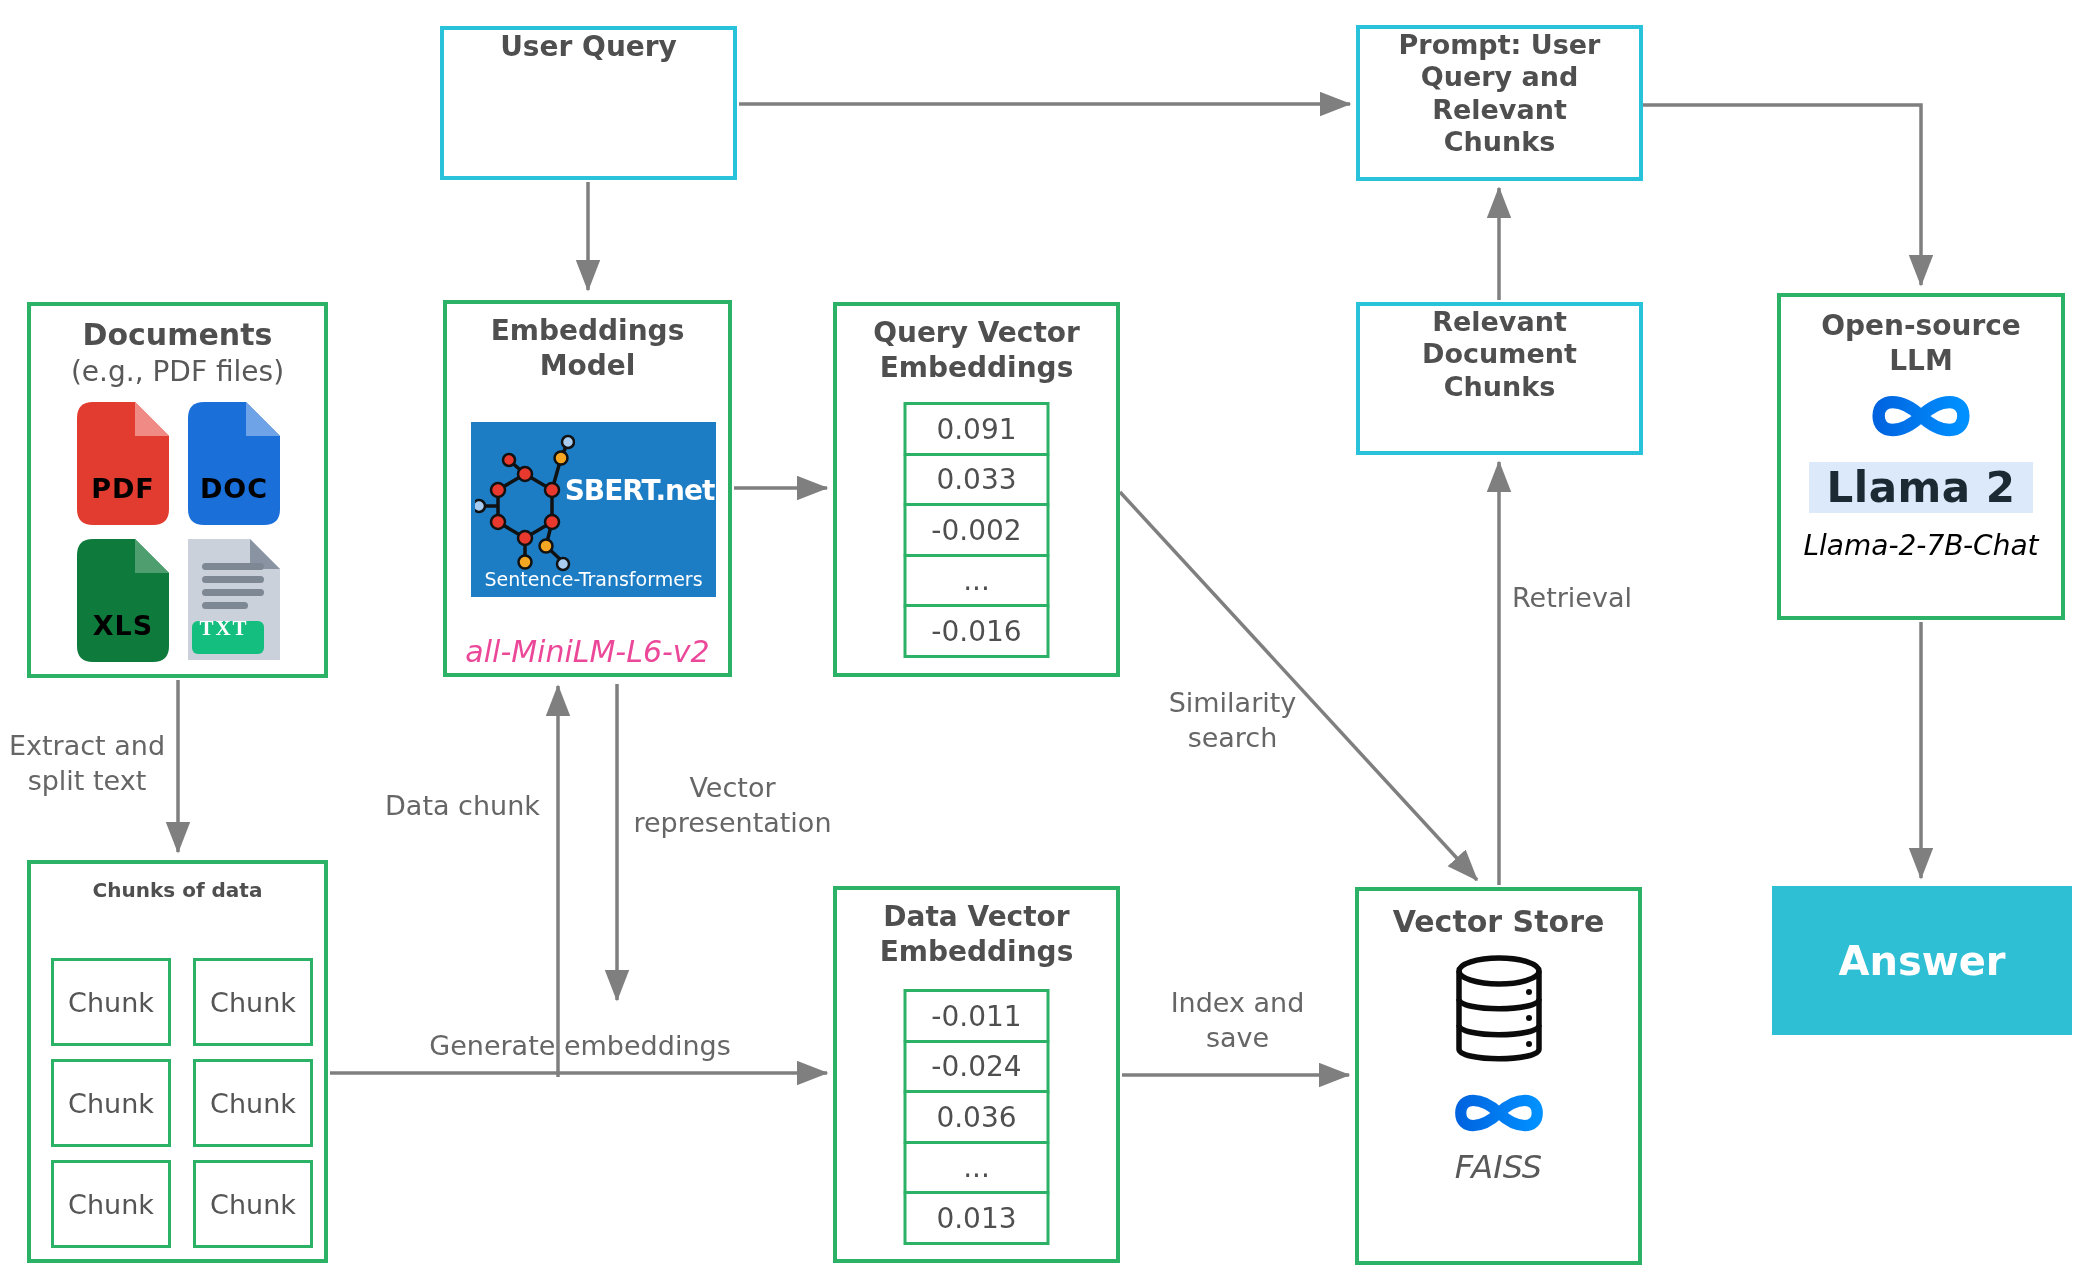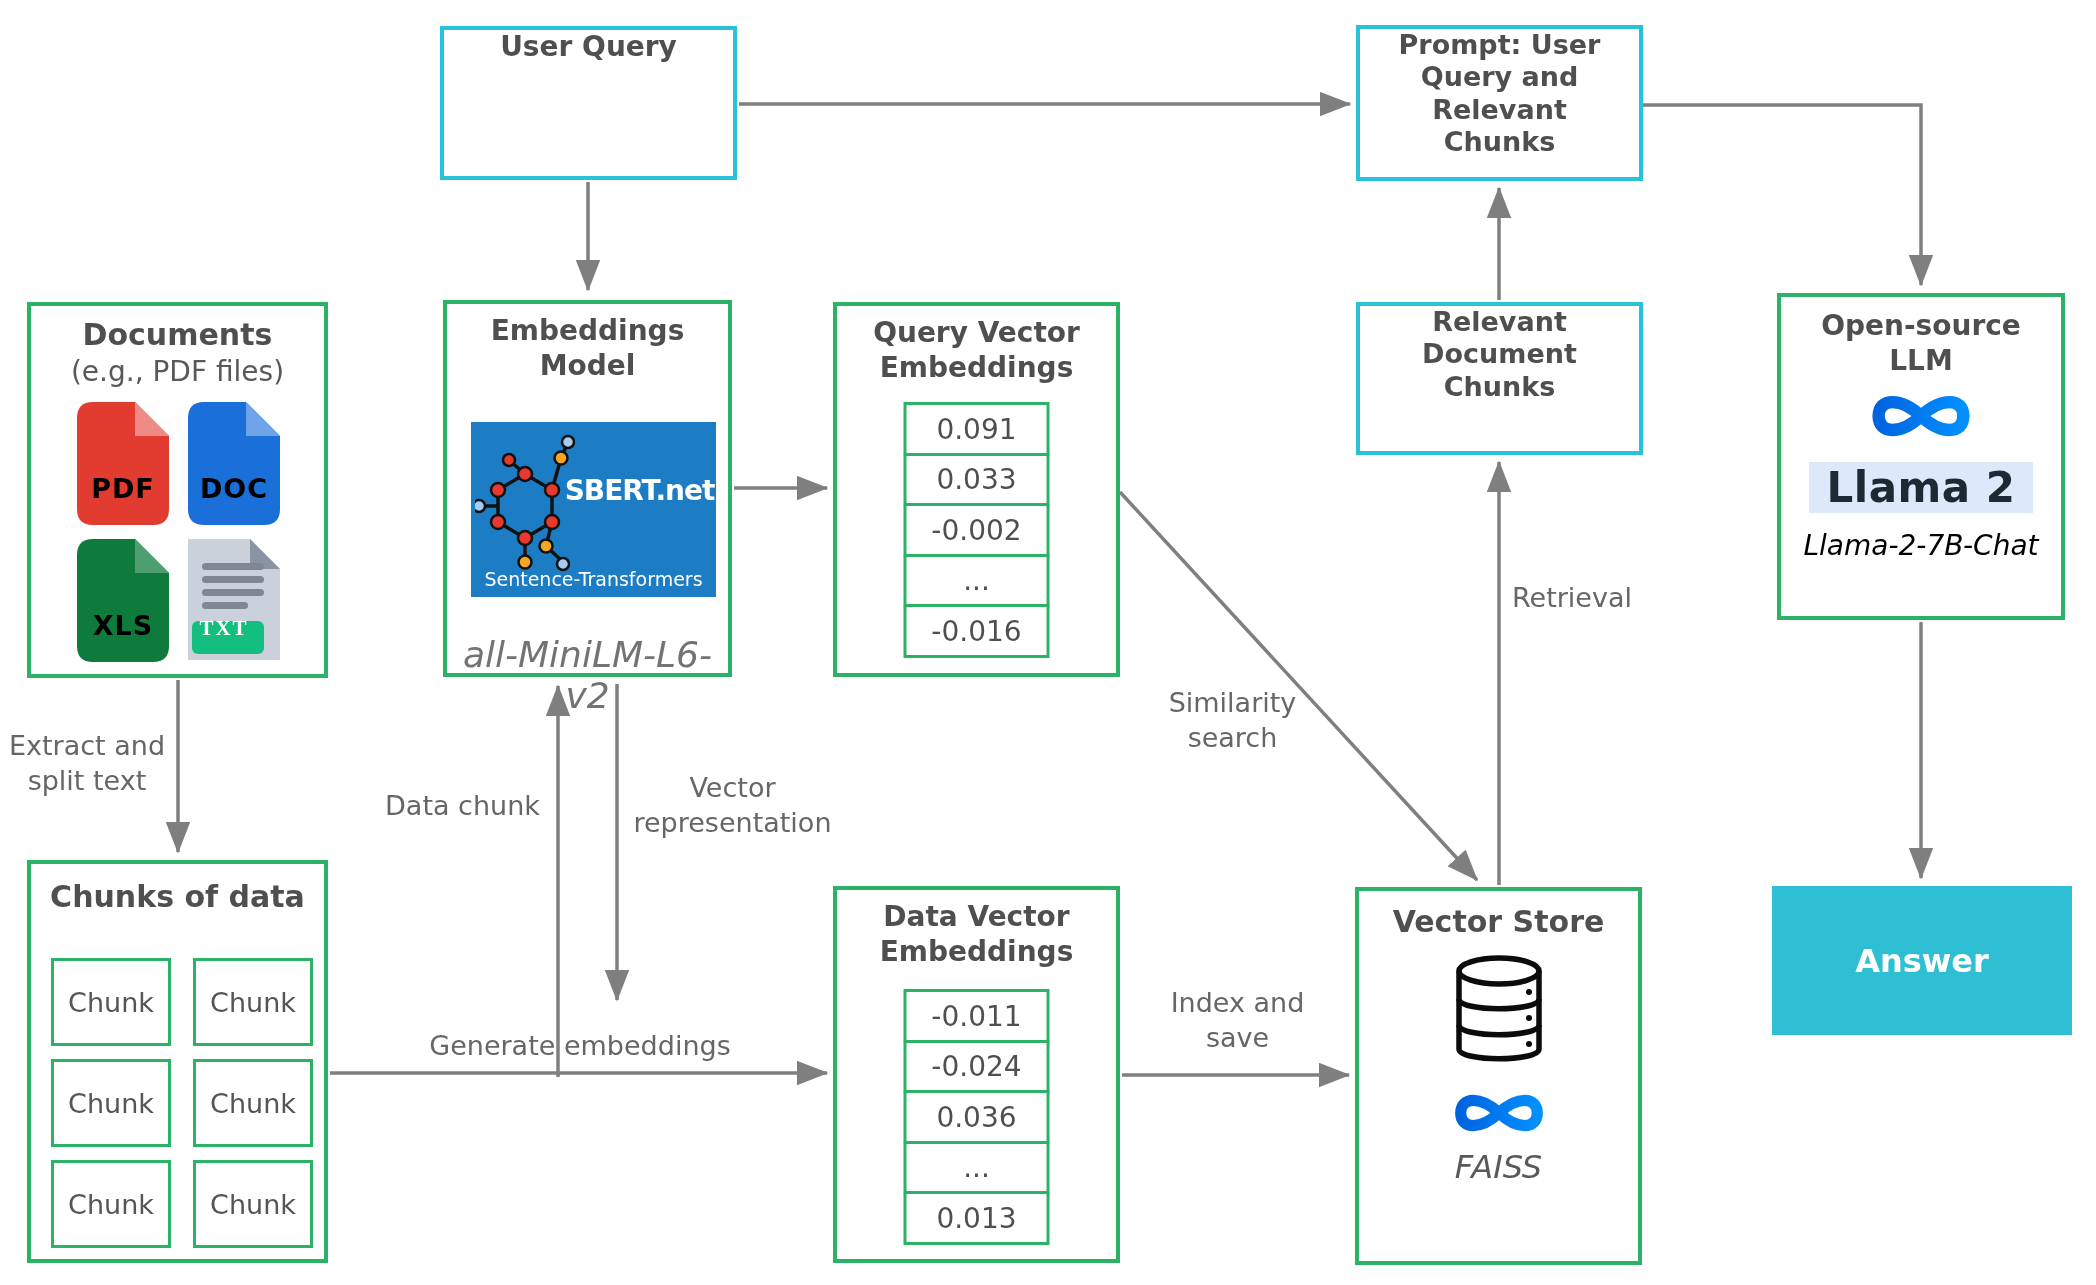--- a/index.html
+++ b/index.html
@@ -27,28 +27,28 @@
   .icon-grid{position:absolute;left:46px;top:96px;display:grid;grid-template-columns:92px 92px;grid-column-gap:19px;grid-row-gap:14px;}
   .ficon{position:relative;width:92px;height:123px;}
   .flabel{position:absolute;left:0;top:54%;width:100%;height:40px;display:flex;align-items:center;justify-content:center;
           color:#000000;font-weight:bold;font-size:27px;letter-spacing:1px;}
   .txt-label{position:absolute;left:0;top:82px;width:72px;height:15px;display:flex;align-items:center;justify-content:center;
              color:#fff;font-weight:bold;font-size:21px;letter-spacing:2px;font-family:Liberation Serif, serif;}
   
   .sbert{position:absolute;left:24px;top:118px;width:245px;height:175px;background:#1C7CC4;}
   .sbert-brand{position:absolute;left:92px;top:52px;width:153px;color:#fff;font-weight:bold;font-size:28px;letter-spacing:-1px;text-align:center;}
   .sbert-cap{position:absolute;left:0;bottom:7px;width:100%;color:#fff;font-size:19px;text-align:center;}
-  .model-name{position:absolute;left:0;top:330px;width:100%;font-style:italic;font-size:36px;color:#737373;text-align:center;}
+  .model-name{position:absolute;left:0;top:330px;width:100%;font-style:italic;font-size:30px;color:#ec4899;text-align:center;}
   
   .llama-chip{display:inline-block;margin-top:12px;padding:1px 18px;background:#DCE9FA;color:#1C2B33;
               font-size:42px;font-weight:600;letter-spacing:0.5px;}
   .llm-model{margin-top:16px;font-style:italic;font-size:28px;color:#000000;}
   .faiss{margin-top:4px;font-style:italic;font-size:32px;color:#595959;}
   .answer-box{position:absolute;left:1772px;top:886px;width:300px;height:149px;background:#2FBFD4;z-index:2;
-              display:flex;align-items:center;justify-content:center;color:#fff;font-weight:bold;font-size:32px;}
+              display:flex;align-items:center;justify-content:center;color:#fff;font-weight:bold;font-size:40px;}
 </style>
 </head>
 <body>
 
 <div class="canvas">
 
   <svg class="arrow-layer" width="2096" height="1285" viewBox="0 0 2096 1285">
     <defs>
       <marker id="ah" markerWidth="10" markerHeight="8" refX="8.6" refY="3.5" orient="auto" markerUnits="strokeWidth">
         <path d="M0,0 L9,3.5 L0,7 Z" fill="#7F7F7F"></path>
@@ -203,21 +203,21 @@
     <svg width="110" height="62" viewBox="0 0 100 60" style="margin-top:6px;">
       <path d="M9 31 C9 13 31 13 50 31 C69 49 91 49 91 31 C91 13 69 13 50 31 C31 49 9 49 9 31 Z" fill="none" stroke="url(#mg)" stroke-width="12" stroke-linejoin="round"></path>
     </svg>
     <div>
       <span class="llama-chip">Llama 2</span>
     </div>
     <div class="llm-model">Llama-2-7B-Chat</div>
   </div>
 
   <div class="box" style="left:27px;top:860px;width:301px;height:403px;">
-    <div class="title t" style="margin-top:14px;font-size:30px;">Chunks of data</div>
+    <div class="title t" style="margin-top:14px;font-size:20px;">Chunks of data</div>
     <div class="chunk-grid">
       <div class="chunk-cell">Chunk</div>
       <div class="chunk-cell">Chunk</div>
       <div class="chunk-cell">Chunk</div>
       <div class="chunk-cell">Chunk</div>
       <div class="chunk-cell">Chunk</div>
       <div class="chunk-cell">Chunk</div>
     </div>
   </div>
 

